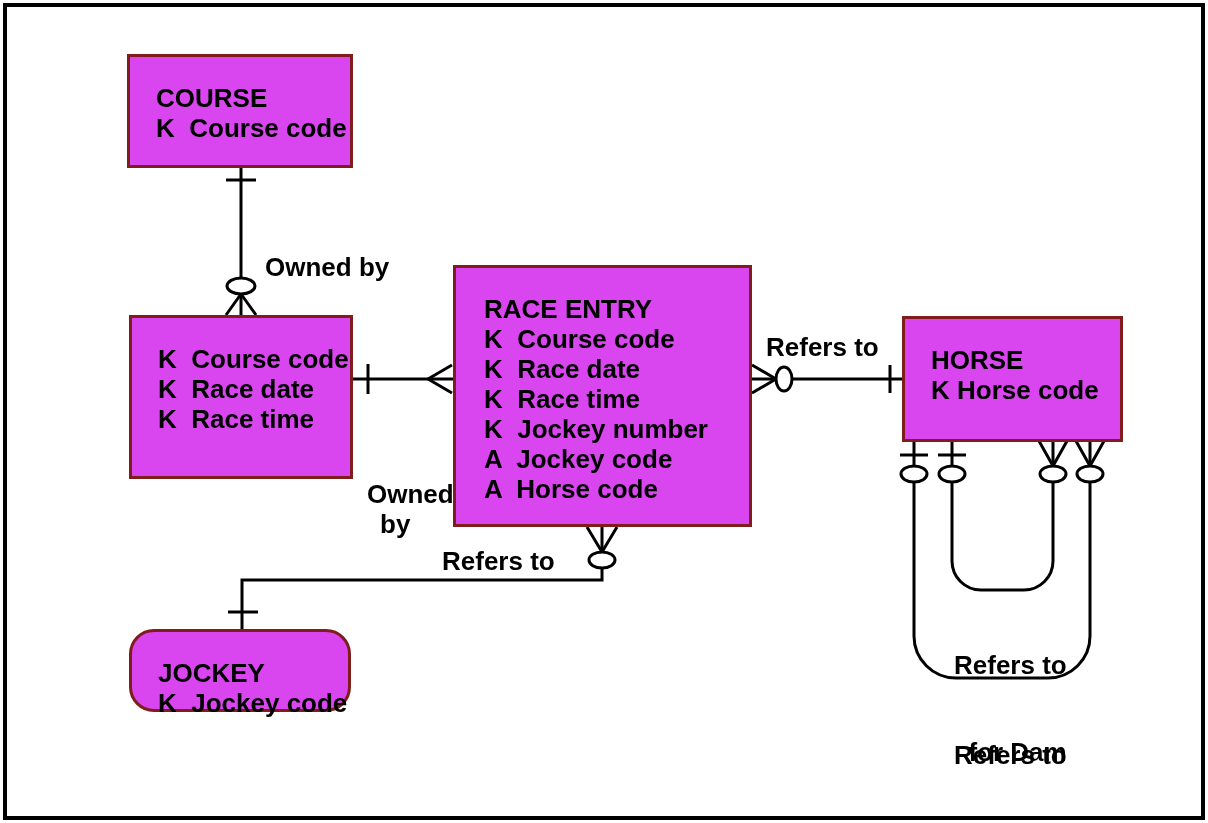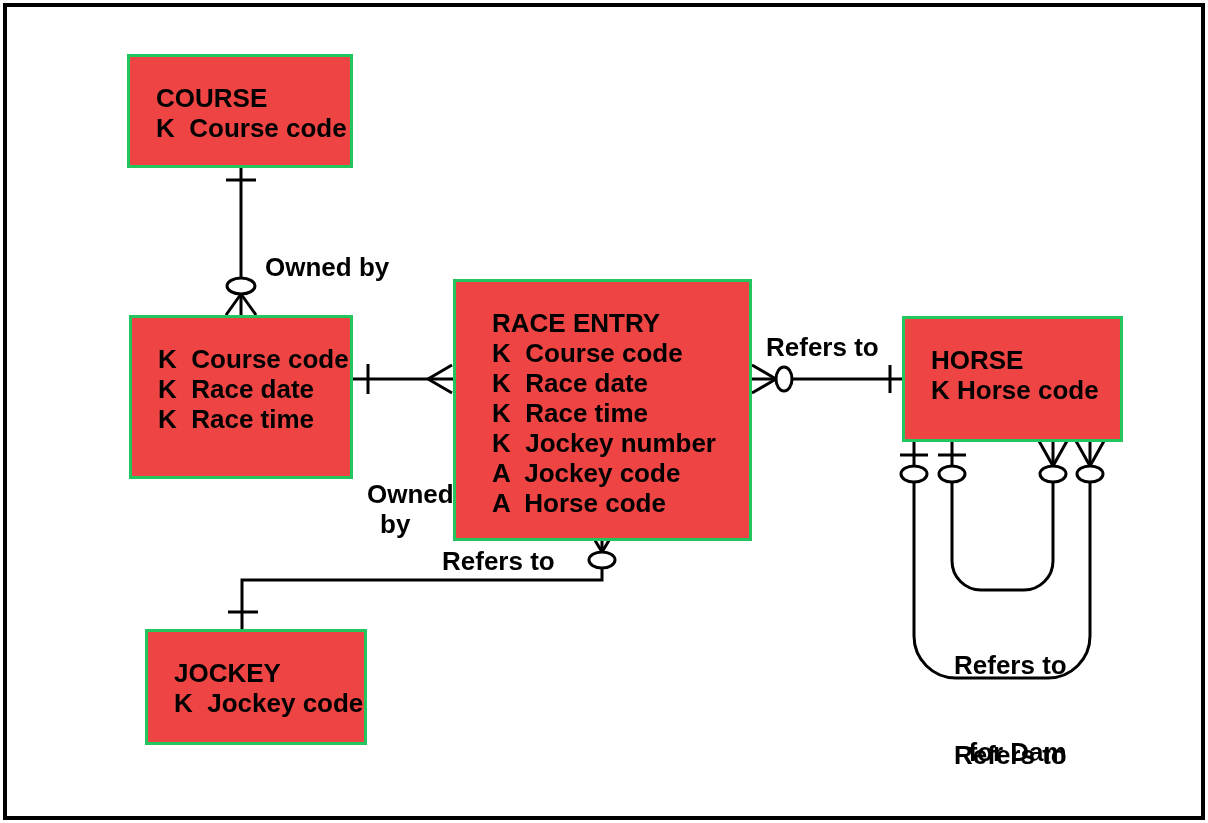--- a/index.html
+++ b/index.html
@@ -25,30 +25,29 @@
     border: 4px solid #000000;
   }
   svg.connectors {
     position: absolute;
     left: 0;
     top: 0;
   }
   .entity {
     position: absolute;
     box-sizing: border-box;
-    border: 3px solid #22c55e;
-    background: #ef4444;
+    border: 3px solid #7f1d1d;
+    background: #d946ef;
     padding: 26px 4px 0 26px;
     font-size: 26px;
     font-weight: bold;
     line-height: 30px;
   }
   .entity.wide-pad {
-    padding-left: 36px;
-    margin-top: 14px;
+    padding-left: 28px;
   }
   .entity-title, .entity-attr {
     white-space: pre;
   }
   .rel-label {
     position: absolute;
     font-size: 26px;
     font-weight: bold;
     line-height: 29px;
     white-space: pre;
@@ -132,21 +131,21 @@
     <div class="entity-attr">K  Jockey number</div>
     <div class="entity-attr">A  Jockey code</div>
     <div class="entity-attr">A  Horse code</div>
   </div>
 
   <div class="entity" style="left:902px; top:316px; width:221px; height:126px;">
     <div class="entity-title">HORSE</div>
     <div class="entity-attr">K Horse code</div>
   </div>
 
-  <div class="entity" style="left:145px; top:629px; width:222px; height:116px;">
+  <div class="entity" style="left:129px; top:629px; width:222px; height:83px;border-radius:25px;">
     <div class="entity-title">JOCKEY</div>
     <div class="entity-attr">K  Jockey code</div>
   </div>
 
   <div class="rel-label" style="left:265px; top:253px;">Owned by</div>
 
   <div class="rel-label" style="left:367px; top:480px;">Owned</div>
   <div class="rel-label" style="left:380px; top:510px;">by</div>
 
   <div class="rel-label" style="left:766px; top:333px;">Refers to</div>

